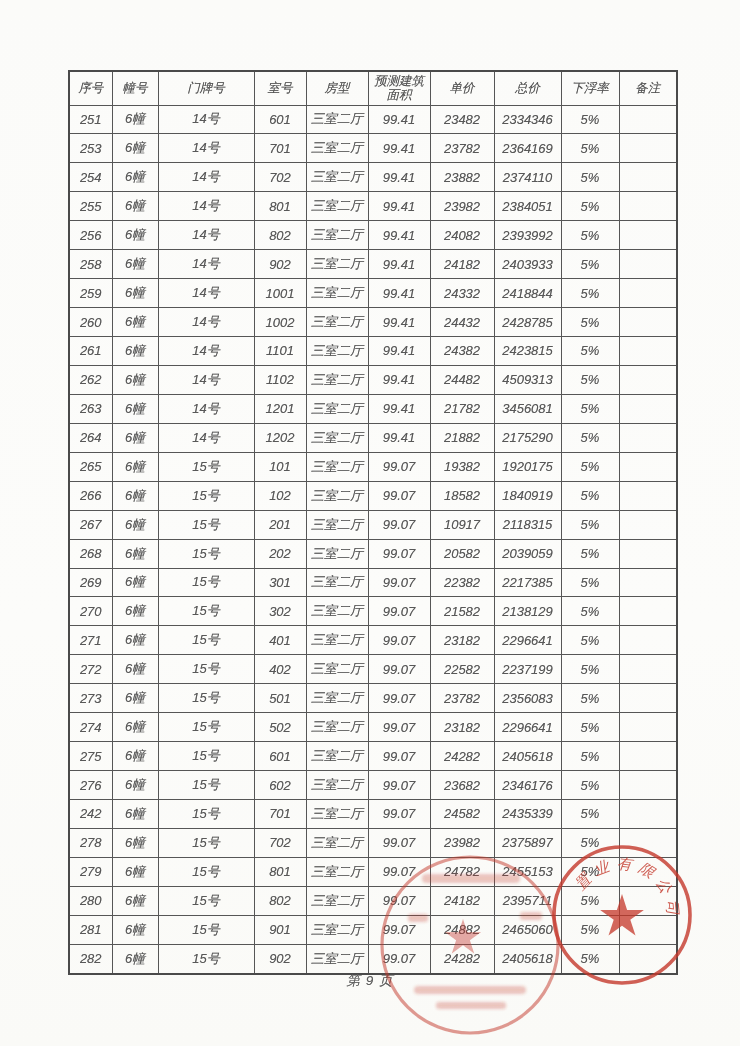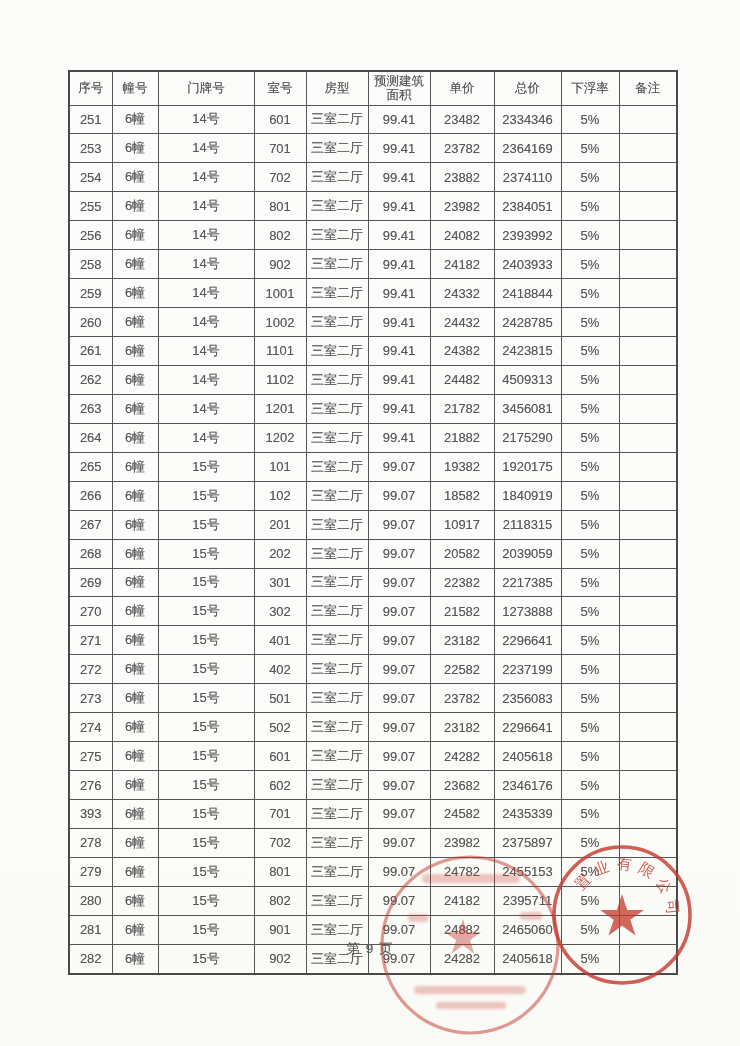--- a/index.html
+++ b/index.html
@@ -2,20 +2,21 @@
 <html><head>
 <meta charset="utf-8">
 <style>
   html,body { margin:0; padding:0; }
   .page {
     position:relative;
     width:740px; height:1046px;
     background:linear-gradient(180deg,#fbfbf9 0%,#fcfcfa 60%,#fafaf7 100%);
     font-family:"Liberation Sans","DejaVu Sans",sans-serif;
     overflow:hidden;
+    font-style:italic;
   }
   table.price-table {
     position:absolute; left:68px; top:70px;
     width:608px; height:905px;
     border-collapse:collapse; table-layout:fixed;
     border:2px solid #4a4a4a;
     filter:blur(.2px);
   }
   .price-table th, .price-table td {
     border:1px solid #565656;
@@ -23,21 +24,21 @@
     padding:0 1px;
     color:#585858;
     font-size:13px;
     font-weight:normal;
     text-shadow:0 0 .6px rgba(80,80,80,.55);
     overflow:hidden;
   }
   .price-table thead tr { height:34px; }
   .price-table thead th { font-size:12.5px; line-height:1.15; color:#545454; }
   .footer {
-    position:absolute; left:0; top:940px; width:740px;
+    position:absolute; left:0; top:972px; width:740px;
     text-align:center; color:#5c5c5c; font-size:13.5px;
     letter-spacing:1px;
     text-shadow:0 0 .6px rgba(80,80,80,.5);
   }
   svg.stamps { position:absolute; left:370px; top:828px; width:360px; height:218px; pointer-events:none; }
 </style>
 </head>
 <body>
 
 <div class="page">
@@ -275,21 +276,21 @@
           <td></td>
         </tr>
         <tr>
           <td>270</td>
           <td>6幢</td>
           <td>15号</td>
           <td>302</td>
           <td>三室二厅</td>
           <td>99.07</td>
           <td>21582</td>
-          <td>1273888</td>
+          <td>2138129</td>
           <td>5%</td>
           <td></td>
         </tr>
         <tr>
           <td>271</td>
           <td>6幢</td>
           <td>15号</td>
           <td>401</td>
           <td>三室二厅</td>
           <td>99.07</td>
@@ -352,21 +353,21 @@
           <td>15号</td>
           <td>602</td>
           <td>三室二厅</td>
           <td>99.07</td>
           <td>23682</td>
           <td>2346176</td>
           <td>5%</td>
           <td></td>
         </tr>
         <tr>
-          <td>393</td>
+          <td>242</td>
           <td>6幢</td>
           <td>15号</td>
           <td>701</td>
           <td>三室二厅</td>
           <td>99.07</td>
           <td>24582</td>
           <td>2435339</td>
           <td>5%</td>
           <td></td>
         </tr>

